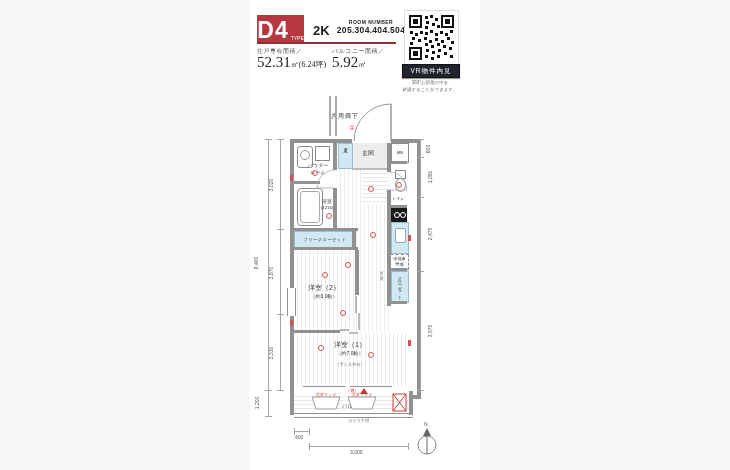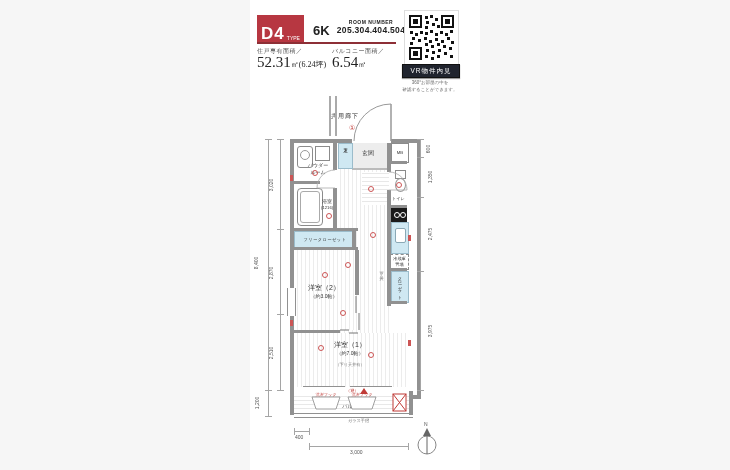--- a/index.html
+++ b/index.html
@@ -2,21 +2,21 @@
 <html><head>
 <meta charset="utf-8">
 <style>
   html,body{margin:0;padding:0;background:#fff;}
   #stage{position:relative;width:730px;height:470px;background:#ffffff;
          font-family:"Liberation Sans",sans-serif;color:#333;overflow:hidden;}
   .abs{position:absolute;}
   .shade{background:#f6f6f6;}
   
   .d4box{background:#b73741;color:#fff;display:flex;align-items:flex-end;justify-content:center;gap:2px;}
-  .d4main{font-size:17px;font-weight:bold;line-height:1;letter-spacing:1px;}
+  .d4main{font-size:23px;font-weight:bold;line-height:1;letter-spacing:1px;}
   .d4sub{font-size:5px;line-height:1.6;}
   .layout2k{font-size:13px;font-weight:bold;color:#222;}
   .rnlabel{font-size:5px;font-weight:bold;letter-spacing:.5px;color:#222;text-align:center;}
   .rnval{font-size:8.5px;font-weight:bold;color:#222;text-align:center;letter-spacing:.3px;}
   .redline{background:#8d2f36;}
   .arealabel{font-size:6px;color:#555;letter-spacing:.5px;}
   .areamain{font-family:"Liberation Serif",serif;font-size:15px;color:#222;}
   .areaunit{font-family:"Liberation Serif",serif;font-size:8px;color:#222;}
   .vrbtn{background:#20242e;color:#fff;font-size:6.5px;display:flex;align-items:center;justify-content:center;
          border:1px solid #111;box-shadow:0 1px 1px rgba(0,0,0,.4);letter-spacing:1px;}
@@ -46,34 +46,34 @@
 
 <div id="stage">
 
   <div class="abs shade" style="left:0;top:0;width:250px;height:470px;"></div>
   <div class="abs shade" style="left:480px;top:0;width:250px;height:470px;"></div>
 
   <div class="abs d4box" style="left:257px;top:15px;width:47px;height:27px;">
     <span class="d4main">D4</span>
     <span class="d4sub">TYPE</span>
   </div>
-  <div class="abs layout2k" style="left:313px;top:23px;">6K</div>
+  <div class="abs layout2k" style="left:313px;top:23px;">2K</div>
   <div class="abs" style="left:334px;top:19px;width:74px;">
     <div class="rnlabel">ROOM NUMBER</div>
     <div class="rnval">205.304.404.504</div>
   </div>
   <div class="abs redline" style="left:257px;top:42px;width:139px;height:2px;"></div>
 
   <div class="abs arealabel" style="left:257px;top:47px;">住戸専有面積／</div>
   <div class="abs" style="left:257px;top:53px;">
     <span class="areamain">52.31</span><span class="areaunit">㎡(6.24坪)</span>
   </div>
   <div class="abs arealabel" style="left:332px;top:47px;">バルコニー面積／</div>
   <div class="abs" style="left:332px;top:53px;">
-    <span class="areamain">6.54</span><span class="areaunit">㎡</span>
+    <span class="areamain">5.92</span><span class="areaunit">㎡</span>
   </div>
 
   <div class="abs qr" style="left:404px;top:10px;width:47px;height:47px;">
     <svg width="47" height="47" viewBox="0 0 47 47">
       <rect x="1" y="1" width="13" height="13" fill="#111"></rect>
         <rect x="3" y="3" width="9" height="9" fill="#fff"></rect>
         <rect x="5" y="5" width="5" height="5" fill="#111"></rect>
       <rect x="33" y="1" width="13" height="13" fill="#111"></rect>
         <rect x="35" y="3" width="9" height="9" fill="#fff"></rect>
         <rect x="37" y="5" width="5" height="5" fill="#111"></rect>

